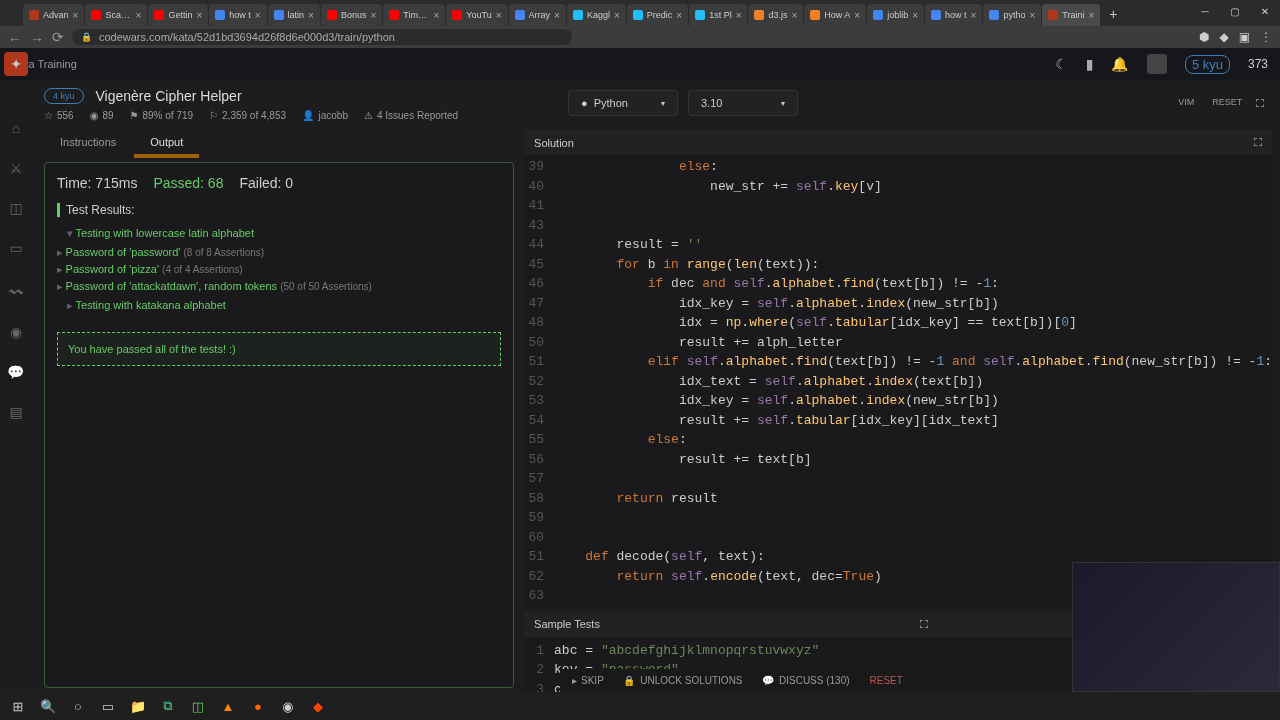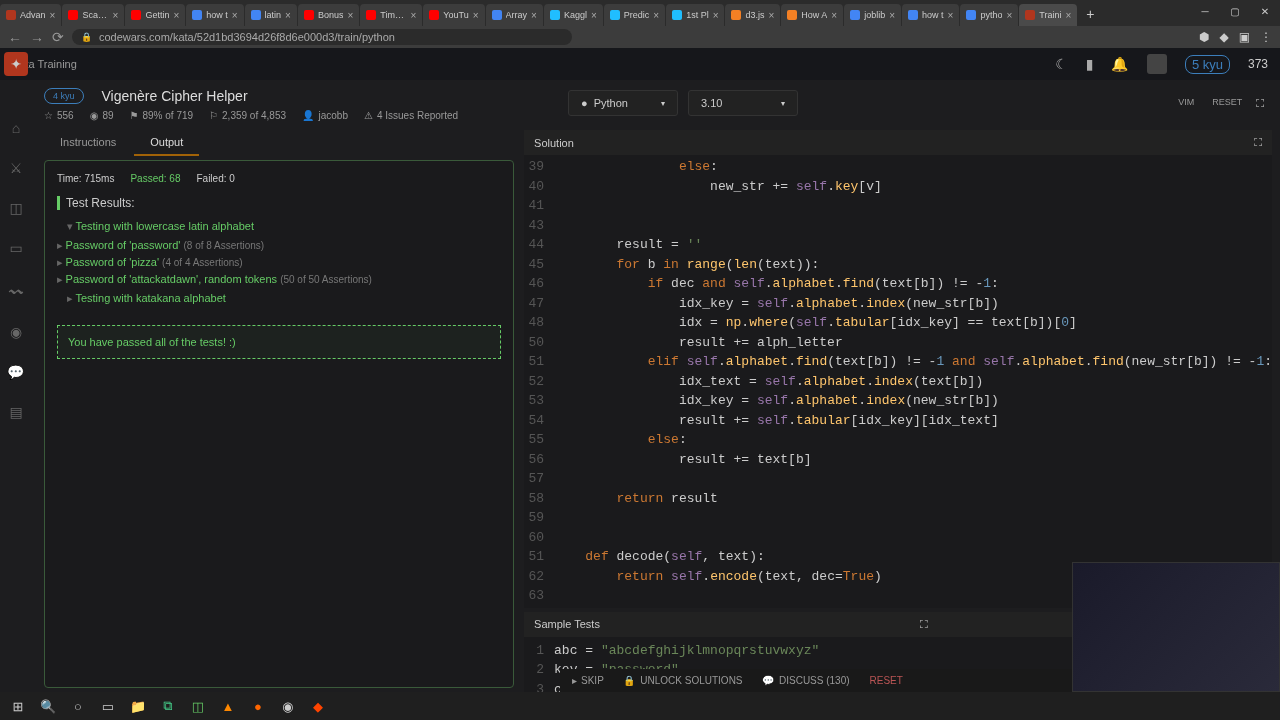--- a/index.html
+++ b/index.html
@@ -1,20 +1,20 @@
 <!DOCTYPE html>
 <html><head>
 <meta charset="utf-8">
 <style>
 * { margin: 0; padding: 0; box-sizing: border-box; }
 body { font-family: Arial, sans-serif; background: #1d1d1f; color: #ccc; width: 1280px; height: 720px; overflow: hidden; position: relative; }
 
 
 .browser-top { background: #3c3c3c; height: 48px; display: flex; flex-direction: column; }
-.tab-bar { height: 26px; background: #2b2b2b; display: flex; align-items: flex-end; font-size: 9px; }
+.tab-bar { height: 26px; background: #2b2b2b; display: flex; align-items: flex-end; font-size: 9px; padding-left: 23px; }
 .tab { background: #3c3c3c; padding: 4px 6px; margin-right: 1px; display: flex; align-items: center; gap: 4px; max-width: 62px; min-width: 50px; height: 22px; border-radius: 4px 4px 0 0; cursor: pointer; position: relative; }
 .tab.active { background: #4a4a4a; }
 .tab-title { white-space: nowrap; overflow: hidden; text-overflow: ellipsis; flex: 1; color: #ccc; }
 .tab-close { color: #aaa; font-size: 10px; cursor: pointer; }
 .tab-favicon { width: 10px; height: 10px; display: inline-block; background: #666; border-radius: 2px; flex-shrink: 0; }
 .tab-favicon.yt { background: #ff0000; }
 .tab-favicon.gg { background: #4285f4; }
 .tab-favicon.so { background: #f48024; }
 .tab-favicon.kg { background: #20beff; }
 .tab-favicon.cw { background: #b1361e; }
@@ -37,38 +37,38 @@
 .kyu-badge { border: 1px solid #3c7ebb; color: #3c7ebb; font-size: 13px; padding: 1px 6px; border-radius: 8px; }
 .honor { color: #ccc; font-size: 12px; text-align: right; }
 
 
 .cw-logo { position: absolute; left: 4px; top: 52px; width: 24px; height: 24px; background: #b1361e; border-radius: 4px; display: flex; align-items: center; justify-content: center; font-size: 14px; }
 .sidebar { position: absolute; left: 0; top: 80px; width: 32px; display: flex; flex-direction: column; align-items: center; gap: 24px; padding-top: 40px; }
 .sidebar-icon { color: #666; cursor: pointer; font-size: 14px; }
 
 
 .kata-title { padding: 8px 12px 0 44px; }
-.kata-title-row { display: flex; align-items: flex-end; gap: 18px; }
+.kata-title-row { display: flex; align-items: flex-end; gap: 12px; }
 .diff-badge { border: 1px solid #3c7ebb; color: #3c7ebb; font-size: 9px; padding: 2px 8px; border-radius: 10px; }
 .kata-name { color: #ddd; font-size: 14px; }
 .kata-stats { display: flex; gap: 16px; font-size: 10px; color: #999; margin-top: 6px; }
 .kata-stats span { display: flex; align-items: center; gap: 4px; }
 
 
 .main { position: absolute; left: 44px; top: 130px; right: 8px; bottom: 32px; display: flex; gap: 10px; }
 .left-col { width: 560px; display: flex; flex-direction: column; }
 .right-col { flex: 1; display: flex; flex-direction: column; gap: 4px; }
 
 
 .panel-tabs { display: flex; gap: 2px; font-size: 11px; margin-bottom: 4px; }
 .ptab { padding: 6px 16px; color: #999; cursor: pointer; }
-.ptab.active { color: #ddd; border-bottom: 2px solid #a16207; }
+.ptab.active { color: #ddd; border-bottom: 4px solid #a16207; }
 
 .results-panel { border: 1px solid #3a5a3a; border-radius: 4px; padding: 12px; flex: 1; background: #1a1a1c; overflow-y: auto; }
-.results-header { font-size: 10px; margin-bottom: 12px; display: flex; gap: 16px; }
+.results-header { font-size: 14px; margin-bottom: 12px; display: flex; gap: 16px; }
 .time { color: #ccc; }
 .passed { color: #6c6; }
 .failed { color: #ccc; }
 .results-title { border-left: 3px solid #6c6; padding-left: 6px; font-size: 12px; color: #ccc; margin-bottom: 10px; }
 .result-group { font-size: 11px; color: #6c6; margin: 6px 0; padding-left: 10px; cursor: pointer; }
 .result-group::before { content: "▸ "; color: #666; }
 .result-group.open::before { content: "▾ "; }
 .result-sub { margin-left: 18px; color: #6c6; font-size: 11px; margin: 4px 0; }
 .result-sub::before { content: "▸ "; color: #666; }
 .sub-count { color: #777; font-size: 10px; }

